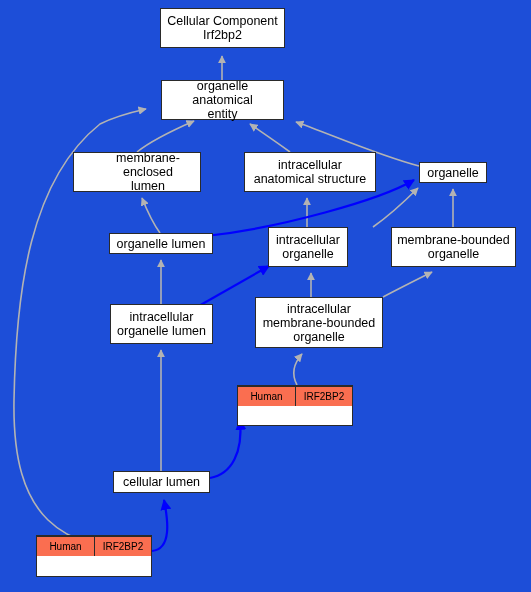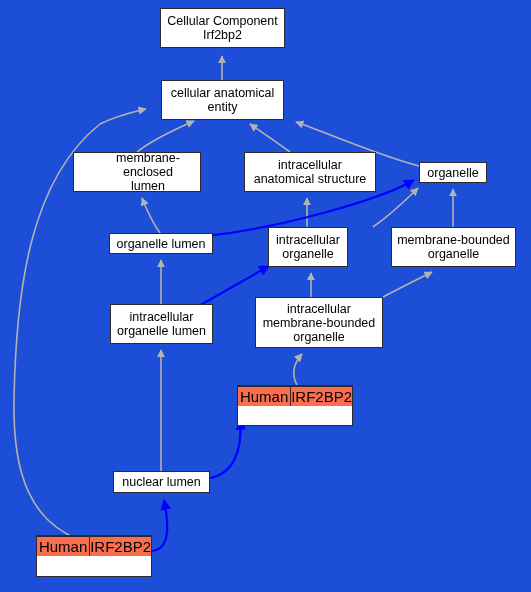--- a/index.html
+++ b/index.html
@@ -56,21 +56,21 @@
   .gene-row {
     display: flex;
     border-top: 1px solid #2a2a2a;
     height: 19px;
   }
   .gene-cell {
     flex: 1 1 50%;
     display: flex;
     align-items: center;
     justify-content: center;
-    font-size: 15px;
+    font-size: 10px;
     background: #fa6e50;
     color: #000000;
     box-sizing: border-box;
   }
   .gene-cell.second {
     border-left: 1px solid #2a2a2a;
   }
 </style>
 </head>
 <body>
@@ -111,21 +111,21 @@
       <path d="M 152,551 C 172,549 168,520 164,500"></path>
     </g>
   </svg>
 
   <div class="node" style="left:160px; top:8px; width:125px; height:40px;">
     <div class="title">Cellular Component
 Irf2bp2</div>
   </div>
 
   <div class="node" style="left:161px; top:80px; width:123px; height:40px;">
-    <div class="title">cellular anatomical
+    <div class="title">organelle anatomical
 entity</div>
   </div>
 
   <div class="node" style="left:73px; top:152px; width:128px; height:40px;padding-left:22px;">
     <div class="title">membrane-enclosed
 lumen</div>
   </div>
 
   <div class="node" style="left:244px; top:152px; width:132px; height:40px;">
     <div class="title">intracellular
@@ -162,21 +162,21 @@
   </div>
 
   <div class="node gene" style="left:237px; top:385px; width:116px; height:41px;">
     <div class="gene-row">
       <div class="gene-cell">Human</div>
       <div class="gene-cell second">IRF2BP2</div>
     </div>
   </div>
 
   <div class="node" style="left:113px; top:471px; width:97px; height:22px;">
-    <div class="title">nuclear lumen</div>
+    <div class="title">cellular lumen</div>
   </div>
 
   <div class="node gene" style="left:36px; top:535px; width:116px; height:42px;">
     <div class="gene-row">
       <div class="gene-cell">Human</div>
       <div class="gene-cell second">IRF2BP2</div>
     </div>
   </div>
 
 </div>

